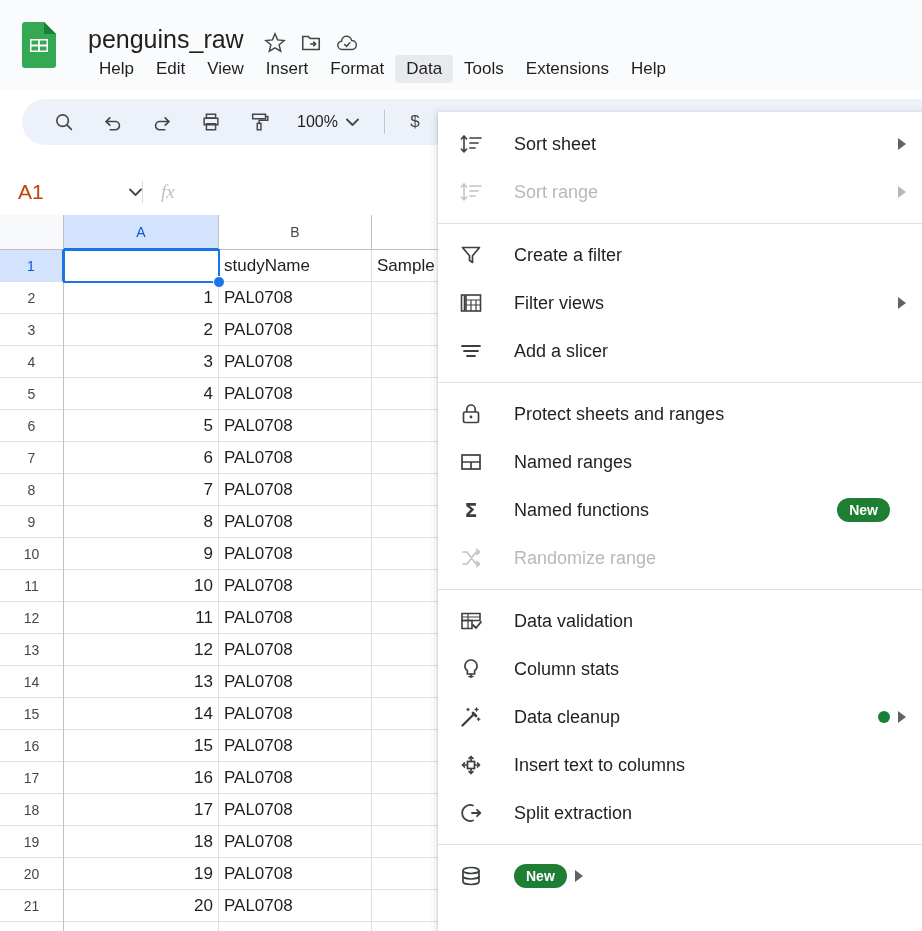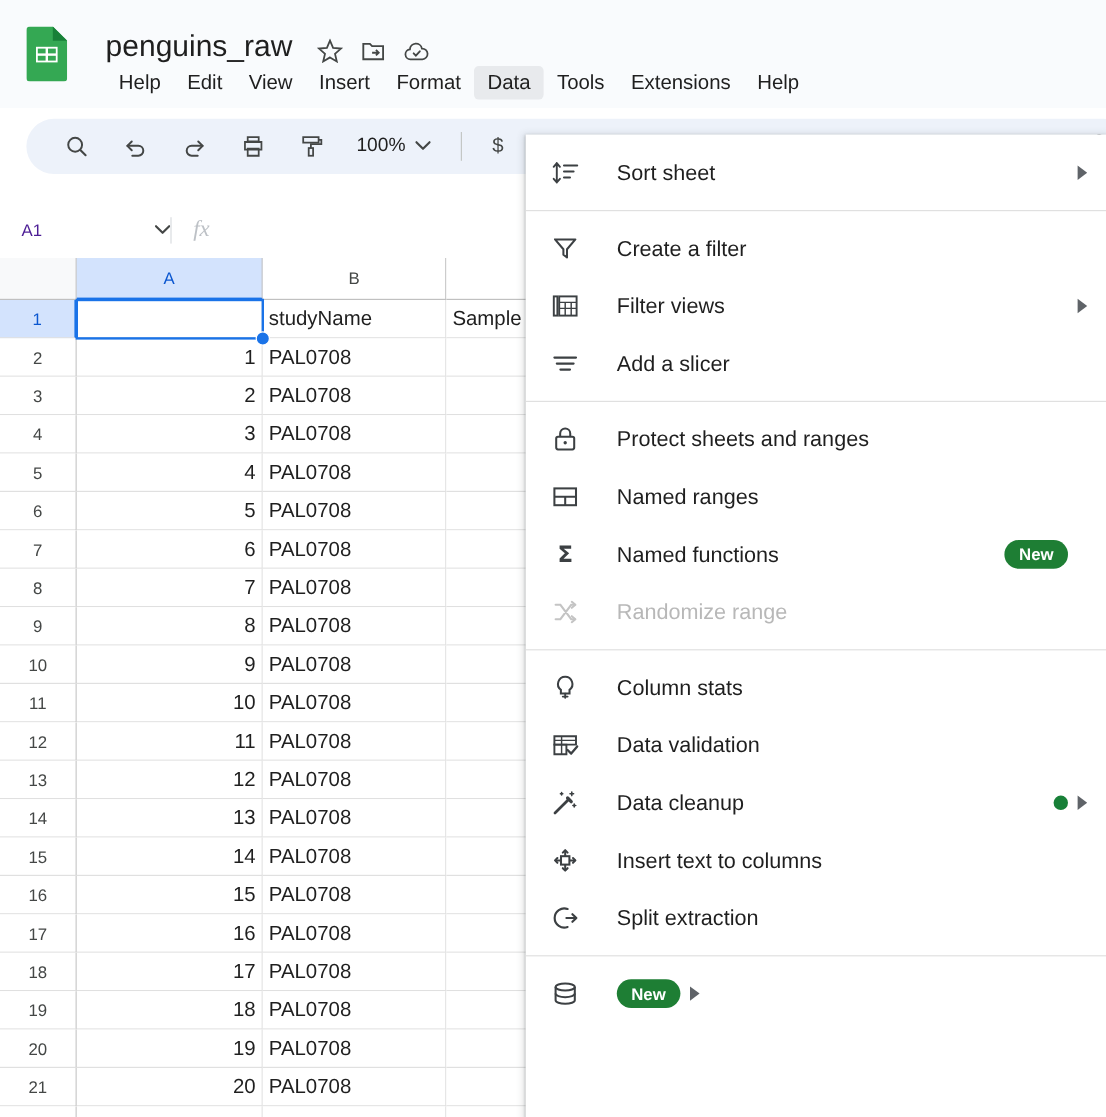--- a/index.html
+++ b/index.html
@@ -66,21 +66,21 @@
 
   
   .formula-bar {
     position: absolute; left: 0; top: 168px; width: 922px; height: 47px;
     background: #ffffff; display: flex; align-items: center;
   }
   .namebox {
     width: 142px; height: 100%; display: flex; align-items: center;
     padding-left: 18px; cursor: pointer;
   }
-  .namebox .nb-val { font-size: 14px; color: #4c1d95; flex: 1; }
+  .namebox .nb-val { font-size: 21px; color: #c2410c; flex: 1; }
   .fb-sep { width: 1px; height: 22px; background: #dadce0; }
   .fx { padding: 0 18px; font-size: 19px; color: #bdc1c6; font-style: italic;
         font-family: "Liberation Serif", serif; }
   .formula-input { flex: 1; height: 100%; font-size: 17px; color: #1f1f1f;
         display: flex; align-items: center; cursor: text; }
 
   
   .grid { position: absolute; left: 0; top: 215px; width: 922px; height: 716px;
           background: #ffffff; overflow: hidden; }
   .corner {
@@ -573,20 +573,30 @@
       <div class="mrow">
         <span class="m-ic">
           <svg width="24" height="24" viewBox="0 0 24 24">
             <path d="M5 4v16M5 4l-2.6 3M5 20l-2.6-3M5 4l2.6 3M5 20l2.6-3" fill="none" stroke="#3c4043" stroke-width="1.6" stroke-linecap="round" stroke-linejoin="round"></path>
             <path d="M11 6h11M11 11h8M11 16h5" stroke="#3c4043" stroke-width="1.7" stroke-linecap="round"></path>
           </svg>
         </span>
         <span class="m-label">Sort sheet</span>
         <span class="m-arrow"></span>
       </div>
+      <div class="mrow disabled">
+        <span class="m-ic">
+          <svg width="24" height="24" viewBox="0 0 24 24">
+            <path d="M5 4v16M5 4l-2.6 3M5 20l-2.6-3M5 4l2.6 3M5 20l2.6-3" fill="none" stroke="#c4c4c4" stroke-width="1.6" stroke-linecap="round" stroke-linejoin="round"></path>
+            <path d="M11 6h11M11 11h8M11 16h5" stroke="#c4c4c4" stroke-width="1.7" stroke-linecap="round"></path>
+          </svg>
+        </span>
+        <span class="m-label">Sort range</span>
+        <span class="m-arrow"></span>
+      </div>
       <div class="msep"></div>
       <div class="mrow">
         <span class="m-ic">
           <svg width="24" height="24" viewBox="0 0 24 24">
             <path d="M3.5 4.5h17l-7 8.2v6.8l-3-2.2v-4.6z" fill="none" stroke="#3c4043" stroke-width="1.7" stroke-linejoin="round"></path>
           </svg>
         </span>
         <span class="m-label">Create a filter</span>
       </div>
       <div class="mrow">
@@ -641,43 +651,43 @@
       <div class="mrow disabled">
         <span class="m-ic">
           <svg width="24" height="24" viewBox="0 0 24 24">
             <path d="M4 6h4l9 12h3M4 18h4l9-12h3" fill="none" stroke="#c4c4c4" stroke-width="1.7" stroke-linecap="round"></path>
             <path d="M17.5 3.5 20.5 6 17.5 8.5M17.5 15.5 20.5 18 17.5 20.5" fill="none" stroke="#c4c4c4" stroke-width="1.7" stroke-linecap="round" stroke-linejoin="round"></path>
           </svg>
         </span>
         <span class="m-label">Randomize range</span>
       </div>
       <div class="msep"></div>
-      <div class="mrow">
-        <span class="m-ic">
-          <svg width="24" height="24" viewBox="0 0 24 24">
-            <path d="M12 3a6 6 0 0 0 -3.6 10.8V17h7.2v-3.2A6 6 0 0 0 12 3z" fill="none" stroke="#3c4043" stroke-width="1.7"></path>
-            <path d="M10 19.5h4M12 17v3.5" stroke="#3c4043" stroke-width="1.6" stroke-linecap="round"></path>
-          </svg>
-        </span>
-        <span class="m-label">Column stats</span>
-      </div>
       <div class="mrow">
         <span class="m-ic">
           <svg width="24" height="24" viewBox="0 0 24 24">
             <path d="M3 4.5h18v7H3z" fill="none" stroke="#3c4043" stroke-width="1.6"></path>
             <path d="M3 11.5h10v8H3z" fill="none" stroke="#3c4043" stroke-width="1.6"></path>
             <path d="M3 8h18M9 4.5v15" stroke="#3c4043" stroke-width="1.2"></path>
             <path d="M14 16l3 3 5-6" fill="none" stroke="#3c4043" stroke-width="1.9" stroke-linecap="round" stroke-linejoin="round"></path>
           </svg>
         </span>
         <span class="m-label">Data validation</span>
       </div>
       <div class="mrow">
         <span class="m-ic">
           <svg width="24" height="24" viewBox="0 0 24 24">
+            <path d="M12 3a6 6 0 0 0 -3.6 10.8V17h7.2v-3.2A6 6 0 0 0 12 3z" fill="none" stroke="#3c4043" stroke-width="1.7"></path>
+            <path d="M10 19.5h4M12 17v3.5" stroke="#3c4043" stroke-width="1.6" stroke-linecap="round"></path>
+          </svg>
+        </span>
+        <span class="m-label">Column stats</span>
+      </div>
+      <div class="mrow">
+        <span class="m-ic">
+          <svg width="24" height="24" viewBox="0 0 24 24">
             <path d="M3.5 20.5 L15 9" stroke="#3c4043" stroke-width="2.3" stroke-linecap="round"></path>
             <path d="M14 8 L17 11" stroke="#3c4043" stroke-width="2.8" stroke-linecap="round"></path>
             <path d="M17.5 3v3M16 4.5h3M9 3.5v2M8 4.5h2M19.5 13v2.4M18.4 14.2h2.4" stroke="#3c4043" stroke-width="1.3" stroke-linecap="round"></path>
           </svg>
         </span>
         <span class="m-label">Data cleanup</span>
         <span class="dot-green"></span>
         <span class="m-arrow"></span>
       </div>
       <div class="mrow">

